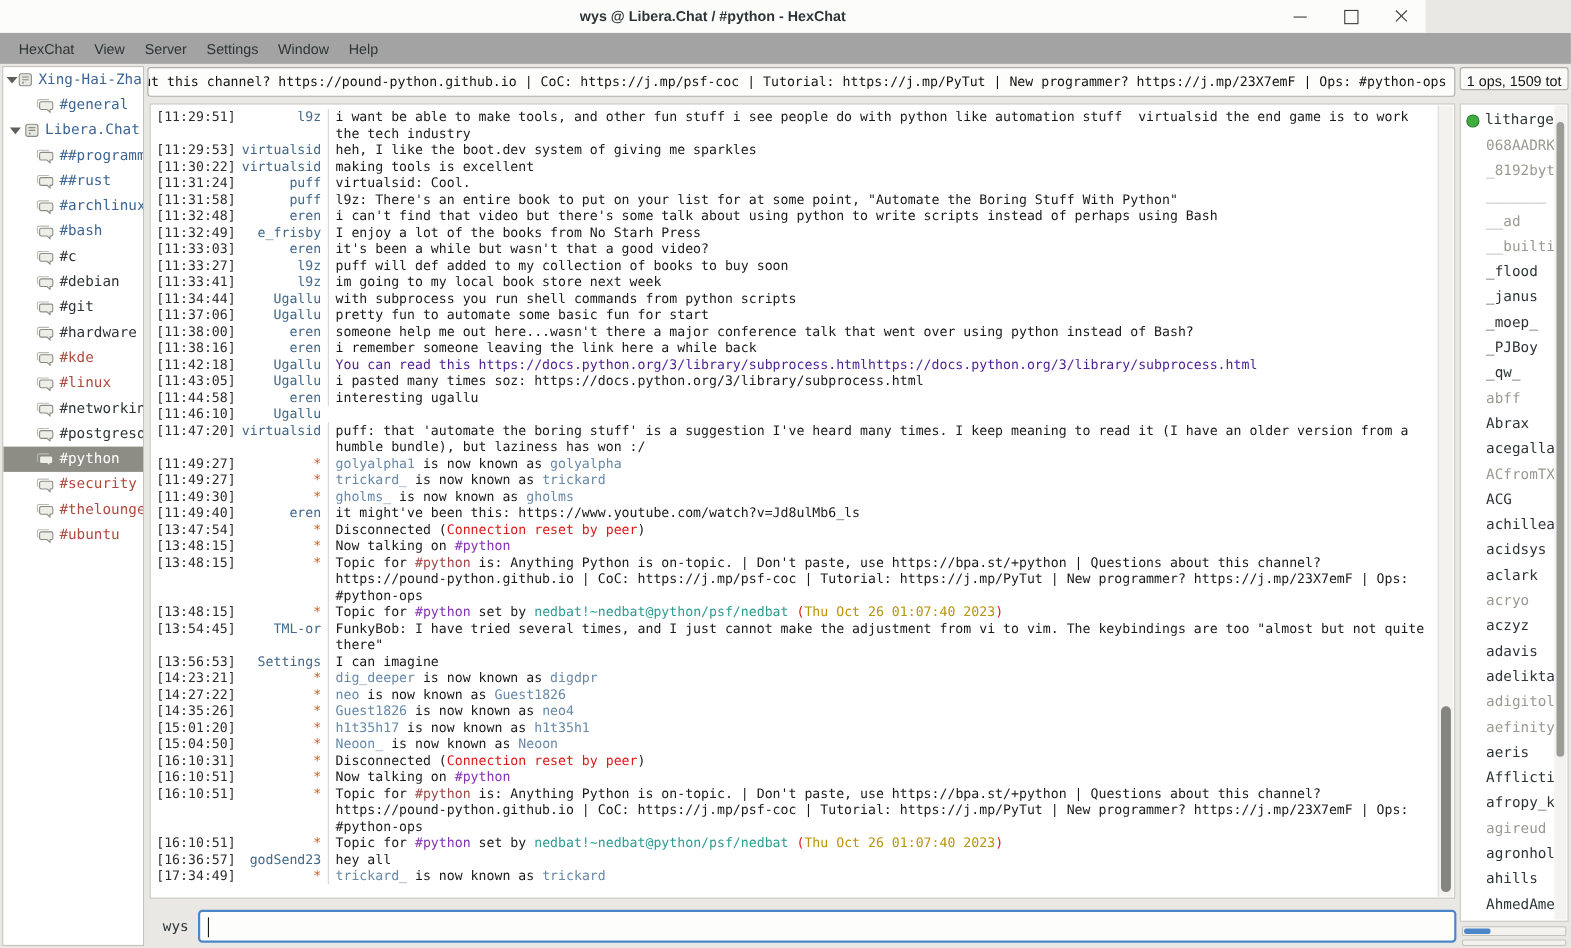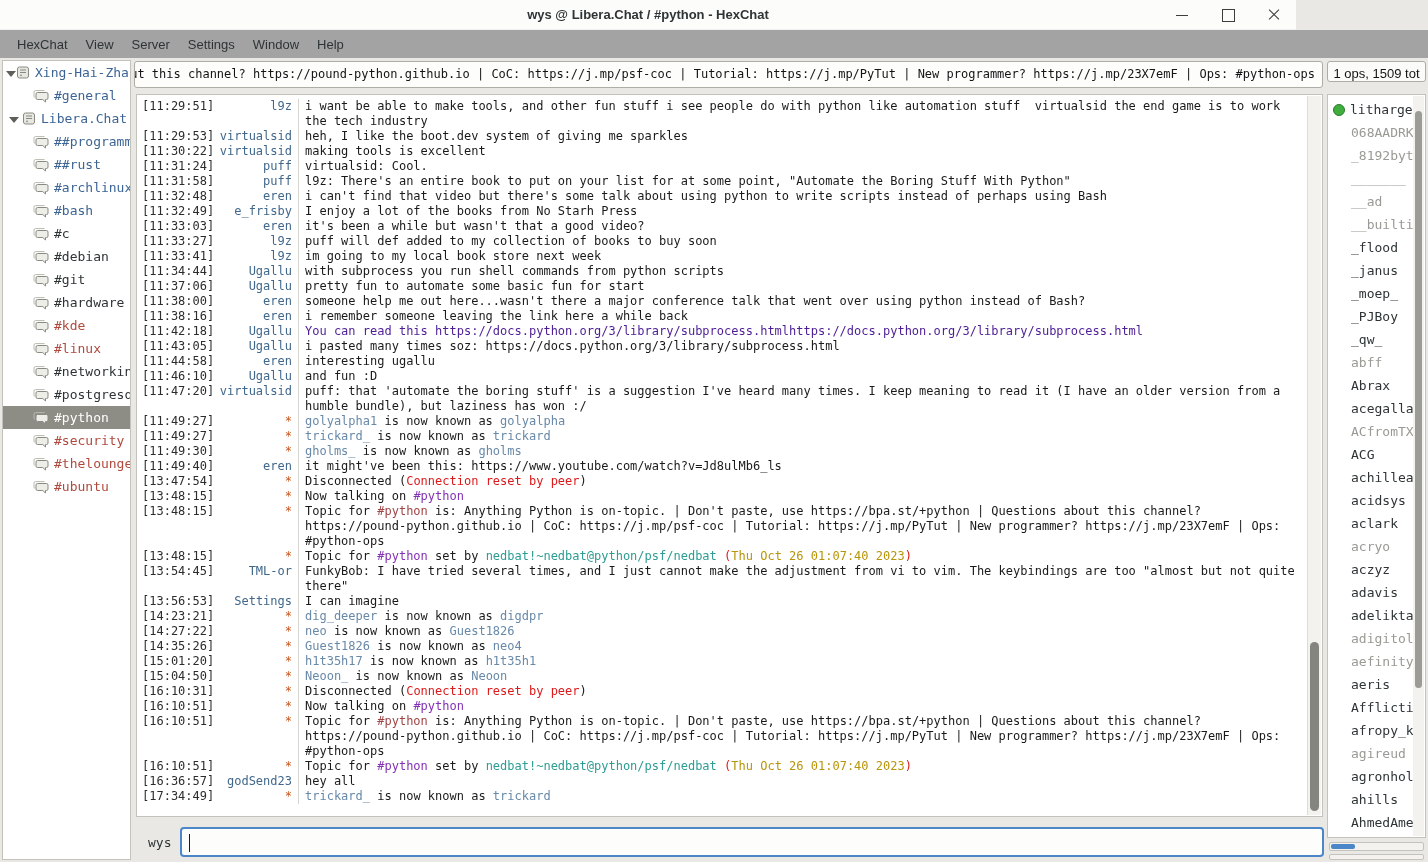--- a/index.html
+++ b/index.html
@@ -418,21 +418,20 @@
         <span class="mr-text"><span style="color: rgb(26, 26, 26);">i pasted many times soz: https://docs.python.org/3/library/subprocess.html</span></span>
       </div>
       <div class="msg-row">
         <span class="mr-time">[11:44:58]</span>
         <span class="mr-nick">eren</span>
         <span class="mr-text"><span style="color: rgb(26, 26, 26);">interesting ugallu</span></span>
       </div>
       <div class="msg-row">
         <span class="mr-time">[11:46:10]</span>
         <span class="mr-nick">Ugallu</span>
-        <span class="mr-text"><span style="color: rgb(26, 26, 26);">and fun :D</span></span>
       </div>
       <div class="msg-row">
         <span class="mr-time">[11:47:20]</span>
         <span class="mr-nick">virtualsid</span>
         <span class="mr-text"><span style="color: rgb(26, 26, 26);">puff: that 'automate the boring stuff' is a suggestion I've heard many times. I keep meaning to read it (I have an older version from a humble bundle), but laziness has won :/</span></span>
       </div>
       <div class="msg-row">
         <span class="mr-time">[11:49:27]</span>
         <span class="mr-nick event">*</span>
         <span class="mr-text"><span style="color: rgb(104, 137, 168);">golyalpha1</span><span style="color: rgb(26, 26, 26);"> is now known as </span><span style="color: rgb(104, 137, 168);">golyalpha</span></span>

